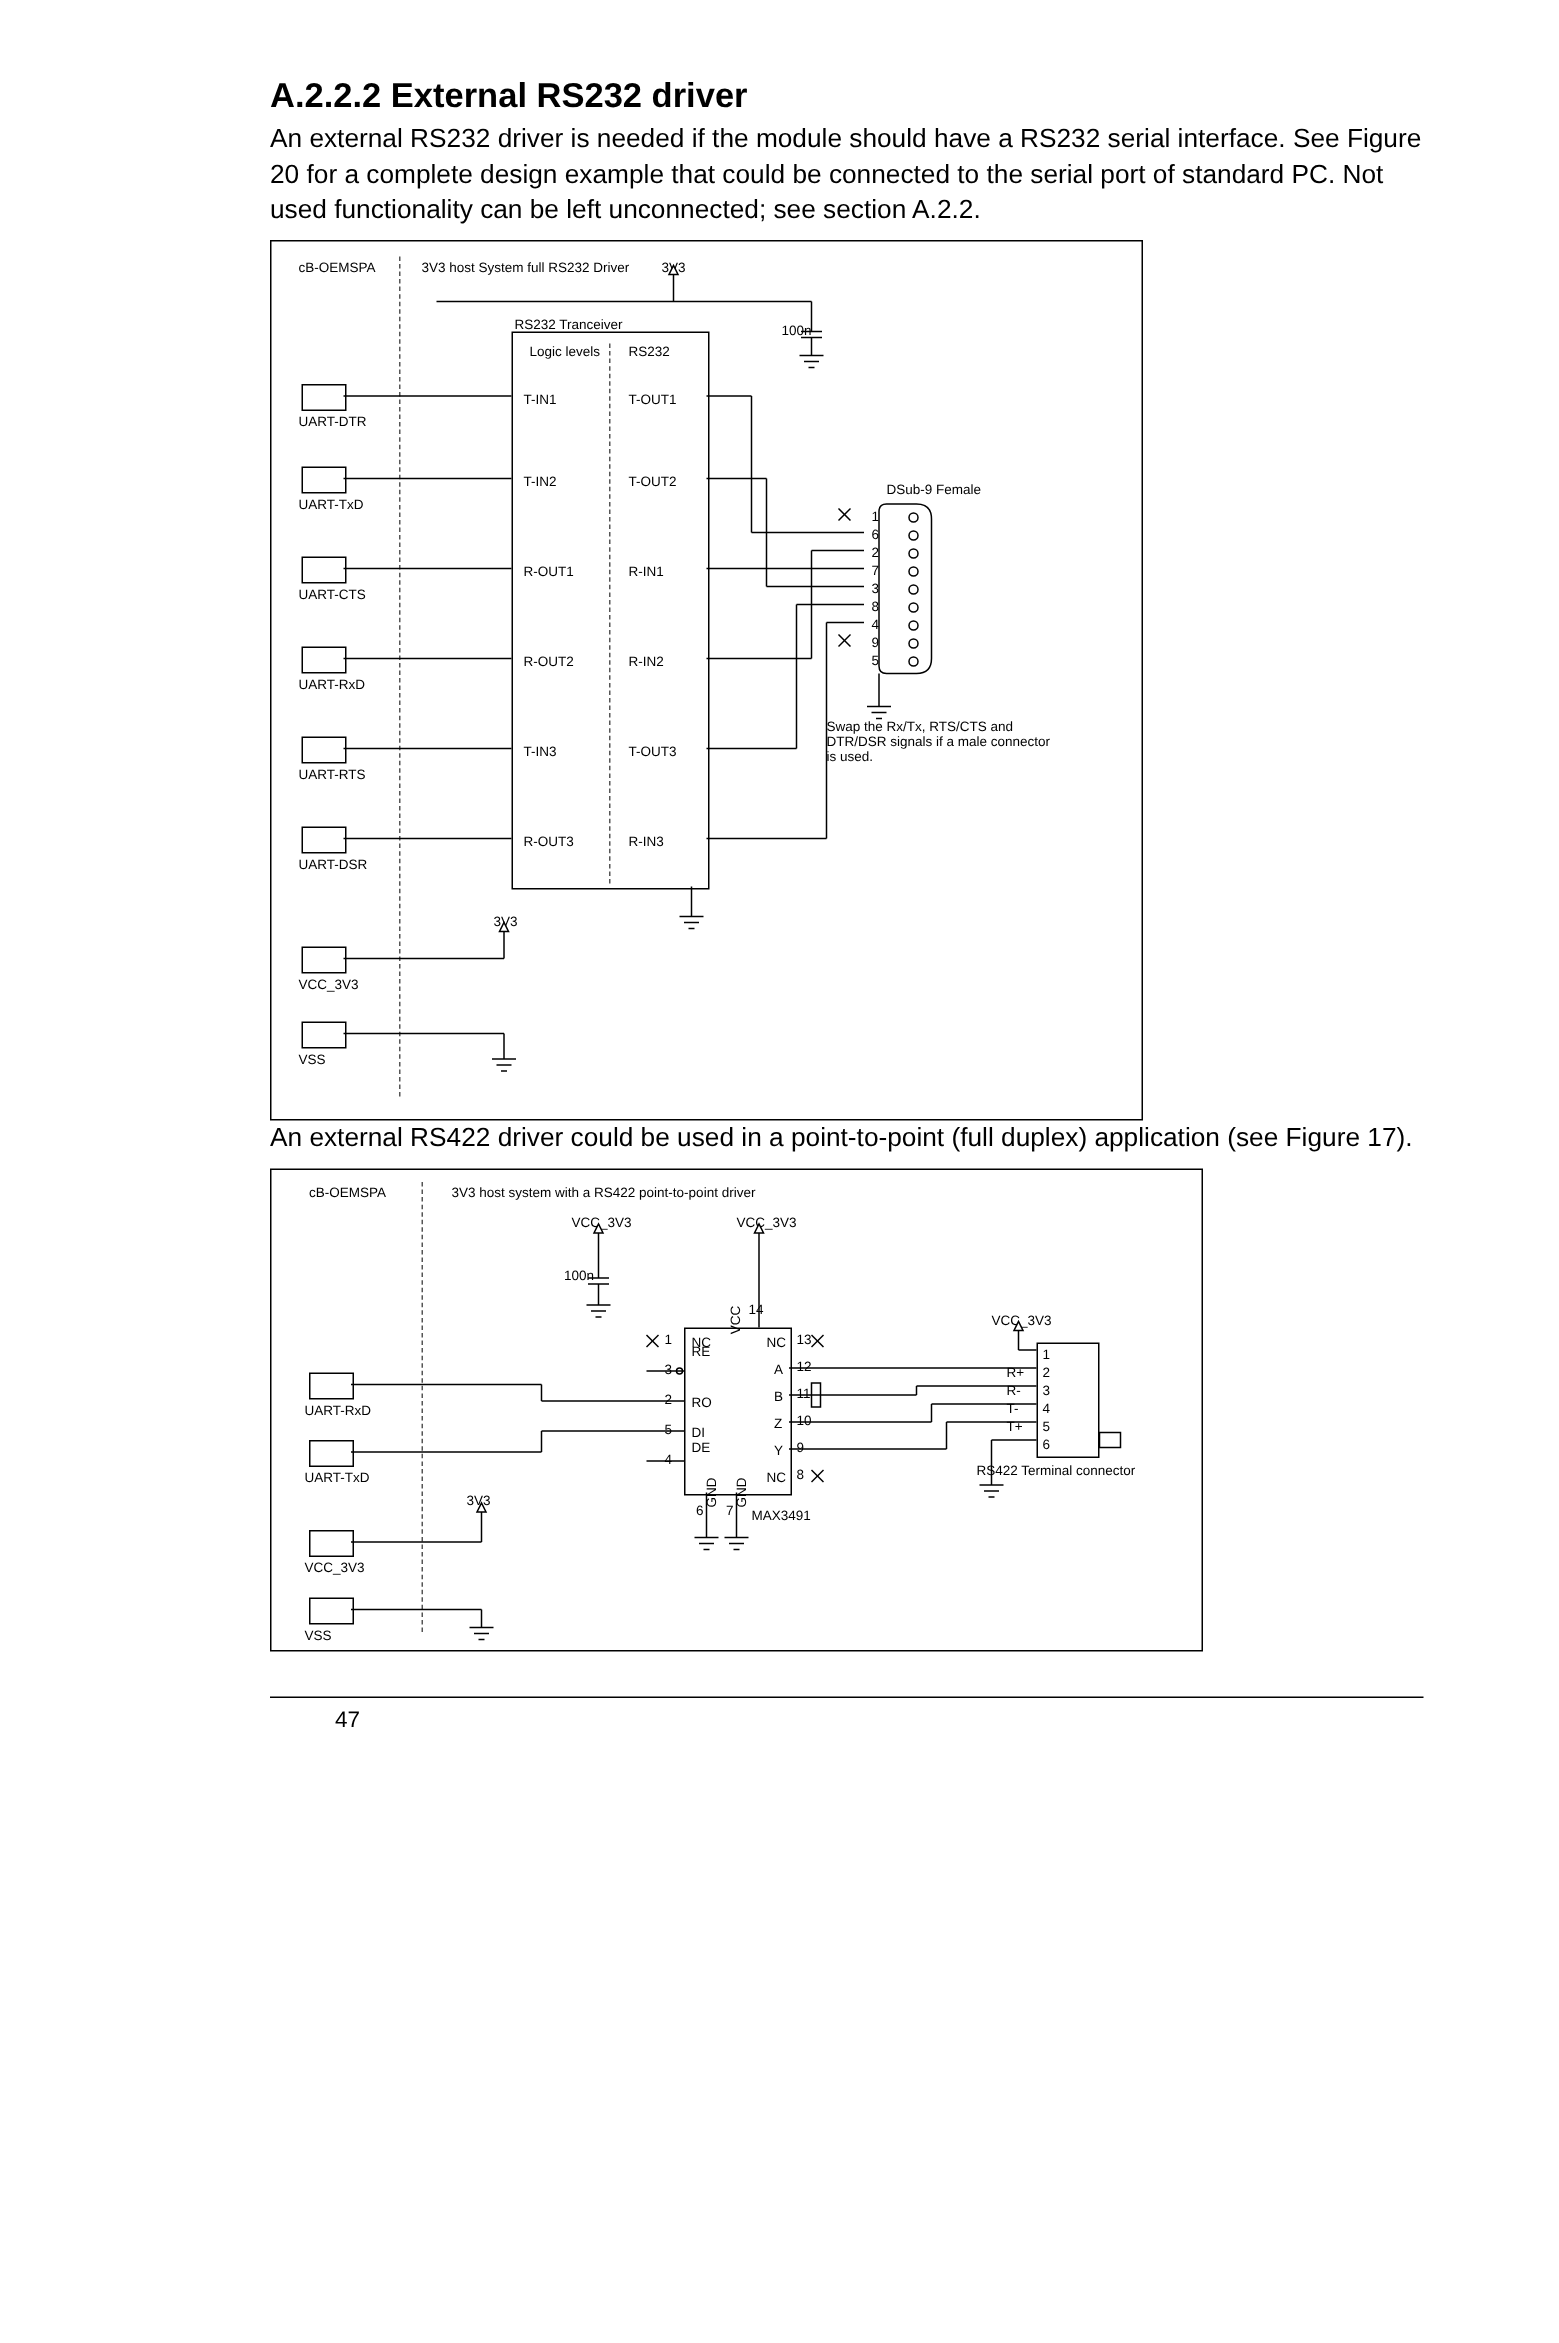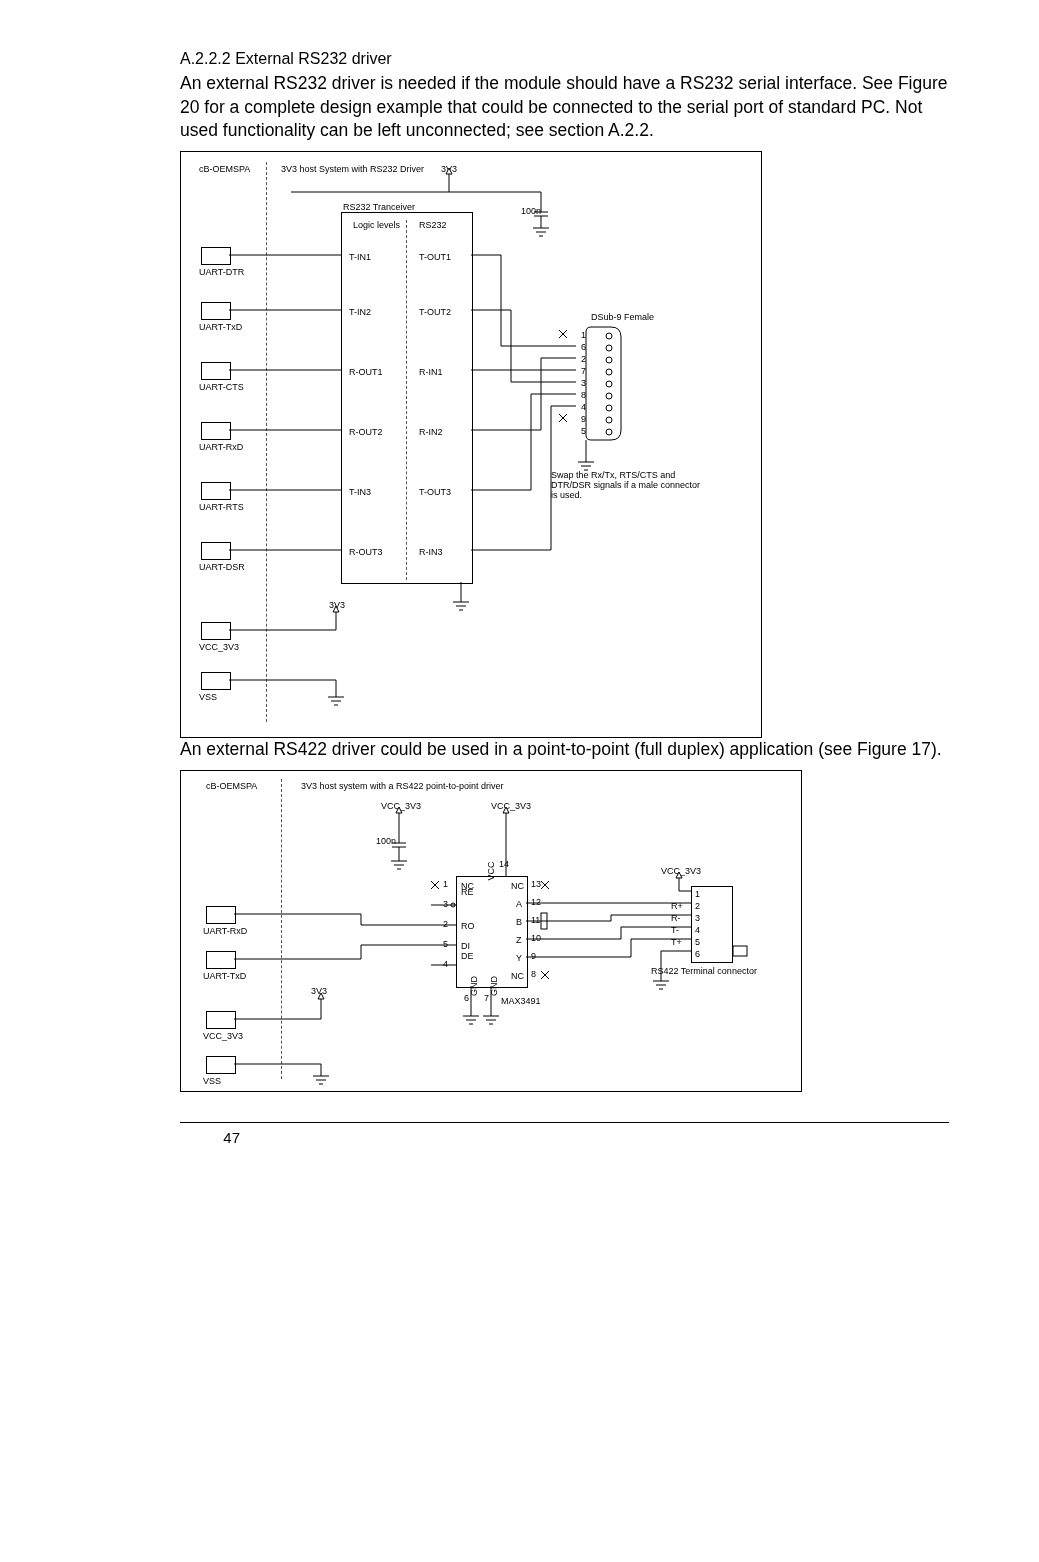--- a/index.html
+++ b/index.html
@@ -8,22 +8,22 @@
     font-family: Arial, Helvetica, sans-serif;
     background: #fff;
     color: #000;
     width: 1039px;
   }
   .page {
     padding: 50px 90px 30px 180px;
     box-sizing: border-box;
   }
   .heading {
-    font-size: 16px;
-    font-weight: normal;
+    font-size: 23px;
+    font-weight: bold;
     margin: 0 0 4px 0;
   }
   .body-text {
     font-size: 17.5px;
     line-height: 1.35;
     margin: 0 0 8px 0;
   }
   .figure-caption {
     font-size: 13px;
     font-weight: bold;
@@ -55,21 +55,21 @@
 <body>
 
 <div class="page">
 
   <h2 class="heading">A.2.2.2 External RS232 driver</h2>
   <p class="body-text">An external RS232 driver is needed if the module should have a RS232 serial interface. See Figure 20 for a complete design example that could be connected to the serial port of standard PC. Not used functionality can be left unconnected; see section A.2.2.</p>
 
   <div class="diagram d1">
 
     <span class="lbl" style="top:12px;left:18px">cB-OEMSPA</span>
-    <span class="lbl" style="top:12px;left:100px">3V3 host System with RS232 Driver</span>
+    <span class="lbl" style="top:12px;left:100px">3V3 host System full RS232 Driver</span>
     <span class="lbl" style="top:12px;left:260px">3V3</span>
 
     <div class="dashed" style="top:10px;left:85px;height:560px"></div>
     <div class="dashed" style="top:68px;left:225px;height:360px"></div>
 
     <div class="chipbox" style="top:60px;left:160px;width:130px;height:370px"></div>
     <span class="lbl" style="top:50px;left:162px">RS232 Tranceiver</span>
     <span class="lbl" style="top:68px;left:172px">Logic levels</span>
     <span class="lbl" style="top:68px;left:238px">RS232</span>
 

